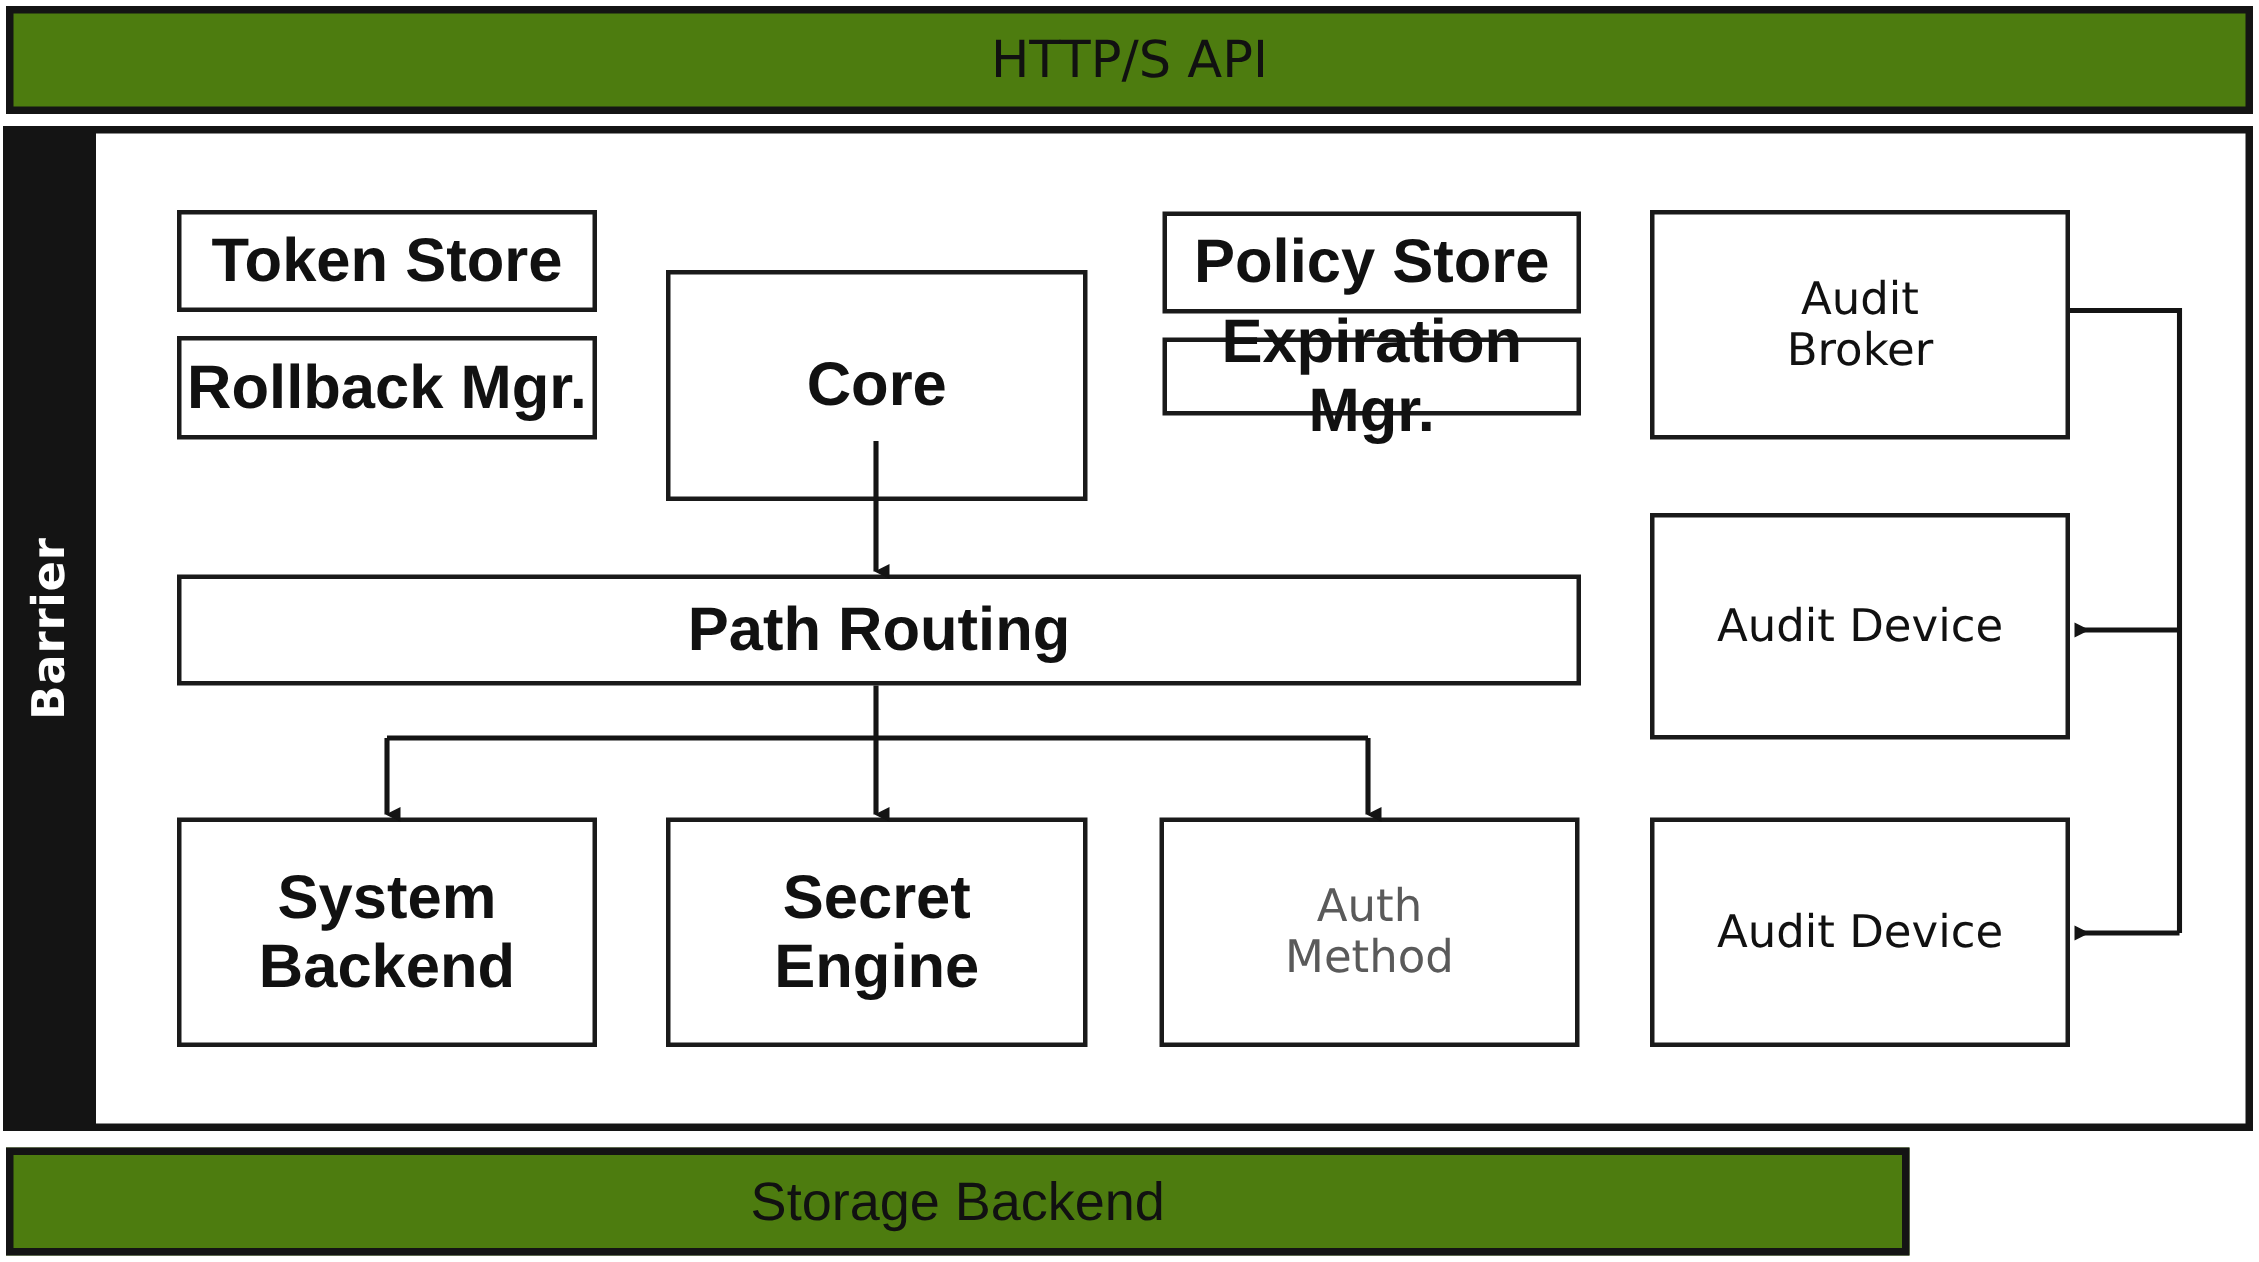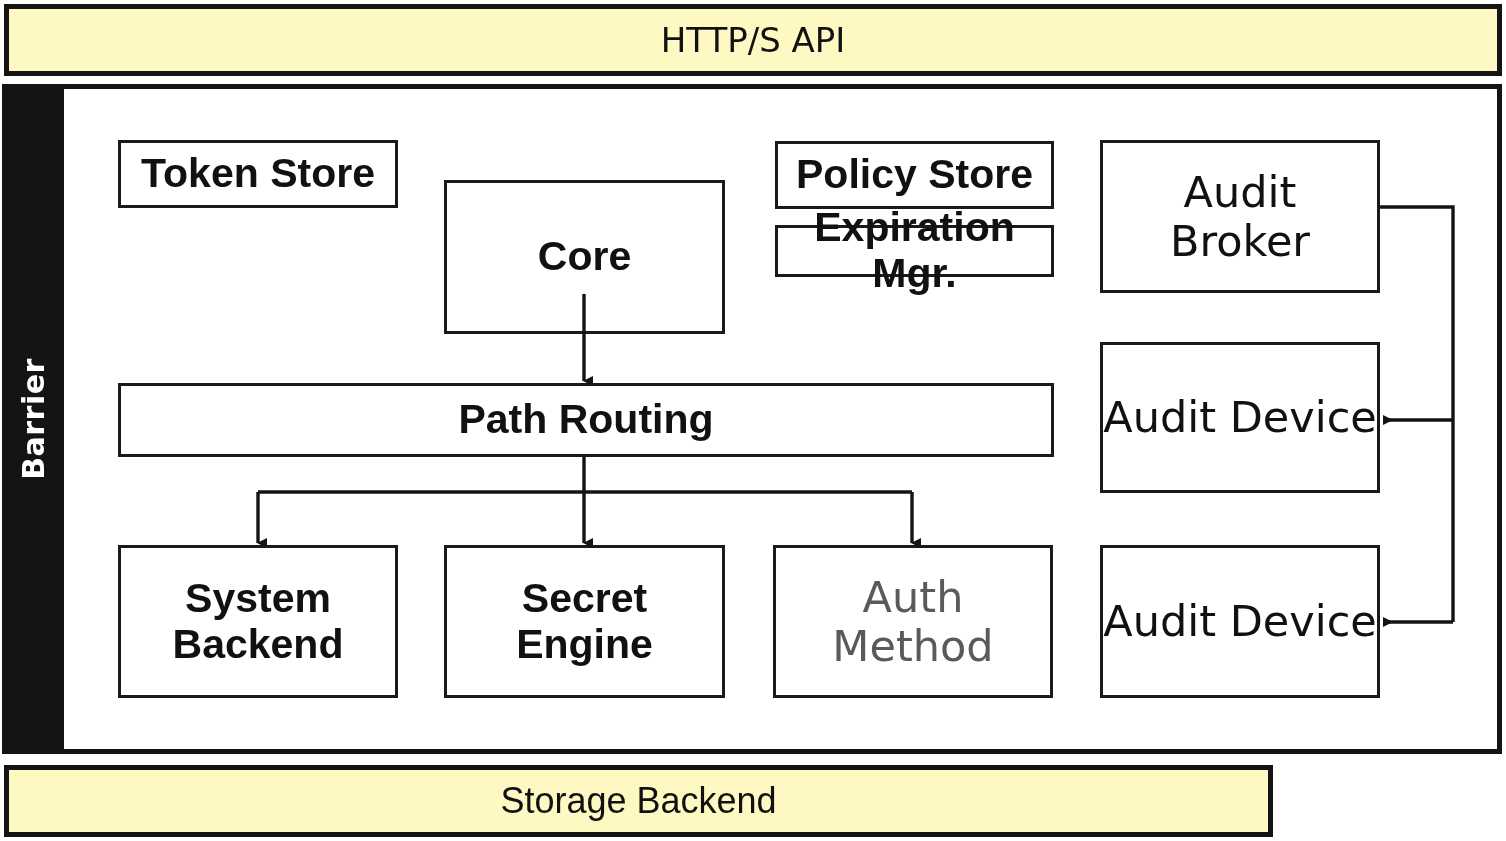--- a/index.html
+++ b/index.html
@@ -32,21 +32,21 @@
     text-align: center;
     color: #111111;
     line-height: 1.12;
     white-space: pre-line;
   }
 
   
   .band {
     position: absolute;
     box-sizing: border-box;
-    background: #fef9c3;
+    background: #4d7c0f;
     border: 5px solid #141414;
     display: flex;
     align-items: center;
     justify-content: center;
   }
 
   
   .panel {
     position: absolute;
     box-sizing: border-box;
@@ -76,21 +76,21 @@
 
   
   .t-cond {
     font-family: "Liberation Sans Narrow", "Liberation Sans", sans-serif;
     font-stretch: condensed;
     font-size: 41px;
     font-weight: bold;
   }
   .t-wide {
     font-family: "DejaVu Sans", sans-serif;
-    font-size: 43px;
+    font-size: 30px;
   }
   .t-band {
     font-family: "DejaVu Sans", sans-serif;
     font-size: 34px;
     color: #111111;
   }
   .t-band-cond {
     font-family: "Liberation Sans Narrow", "Liberation Sans", sans-serif;
     font-stretch: condensed;
     font-size: 36px;
@@ -120,20 +120,23 @@
   <div class="panel" style="left:59px; top:84px; width:1443px; height:670px;"></div>
 
   <div class="barrier" style="left:2px; top:84px; width:61px; height:670px;">
     <span class="barrier-label">Barrier</span>
   </div>
 
   <div class="box t-cond" style="left:118px; top:140px; width:280px; height:68px;">
     <span>Token Store</span>
   </div>
 
+  <div class="box t-cond" style="left:118px; top:224px; width:280px; height:69px;">
+    <span>Rollback Mgr.</span>
+  </div>
 
   <div class="box t-cond" style="left:444px; top:140px; width:281px; height:154px;margin-top:40px;">
     <span>Core</span>
   </div>
 
   <div class="box t-cond" style="left:775px; top:141px; width:279px; height:68px;">
     <span>Policy Store</span>
   </div>
 
   <div class="box t-cond" style="left:775px; top:225px; width:279px; height:52px;">

